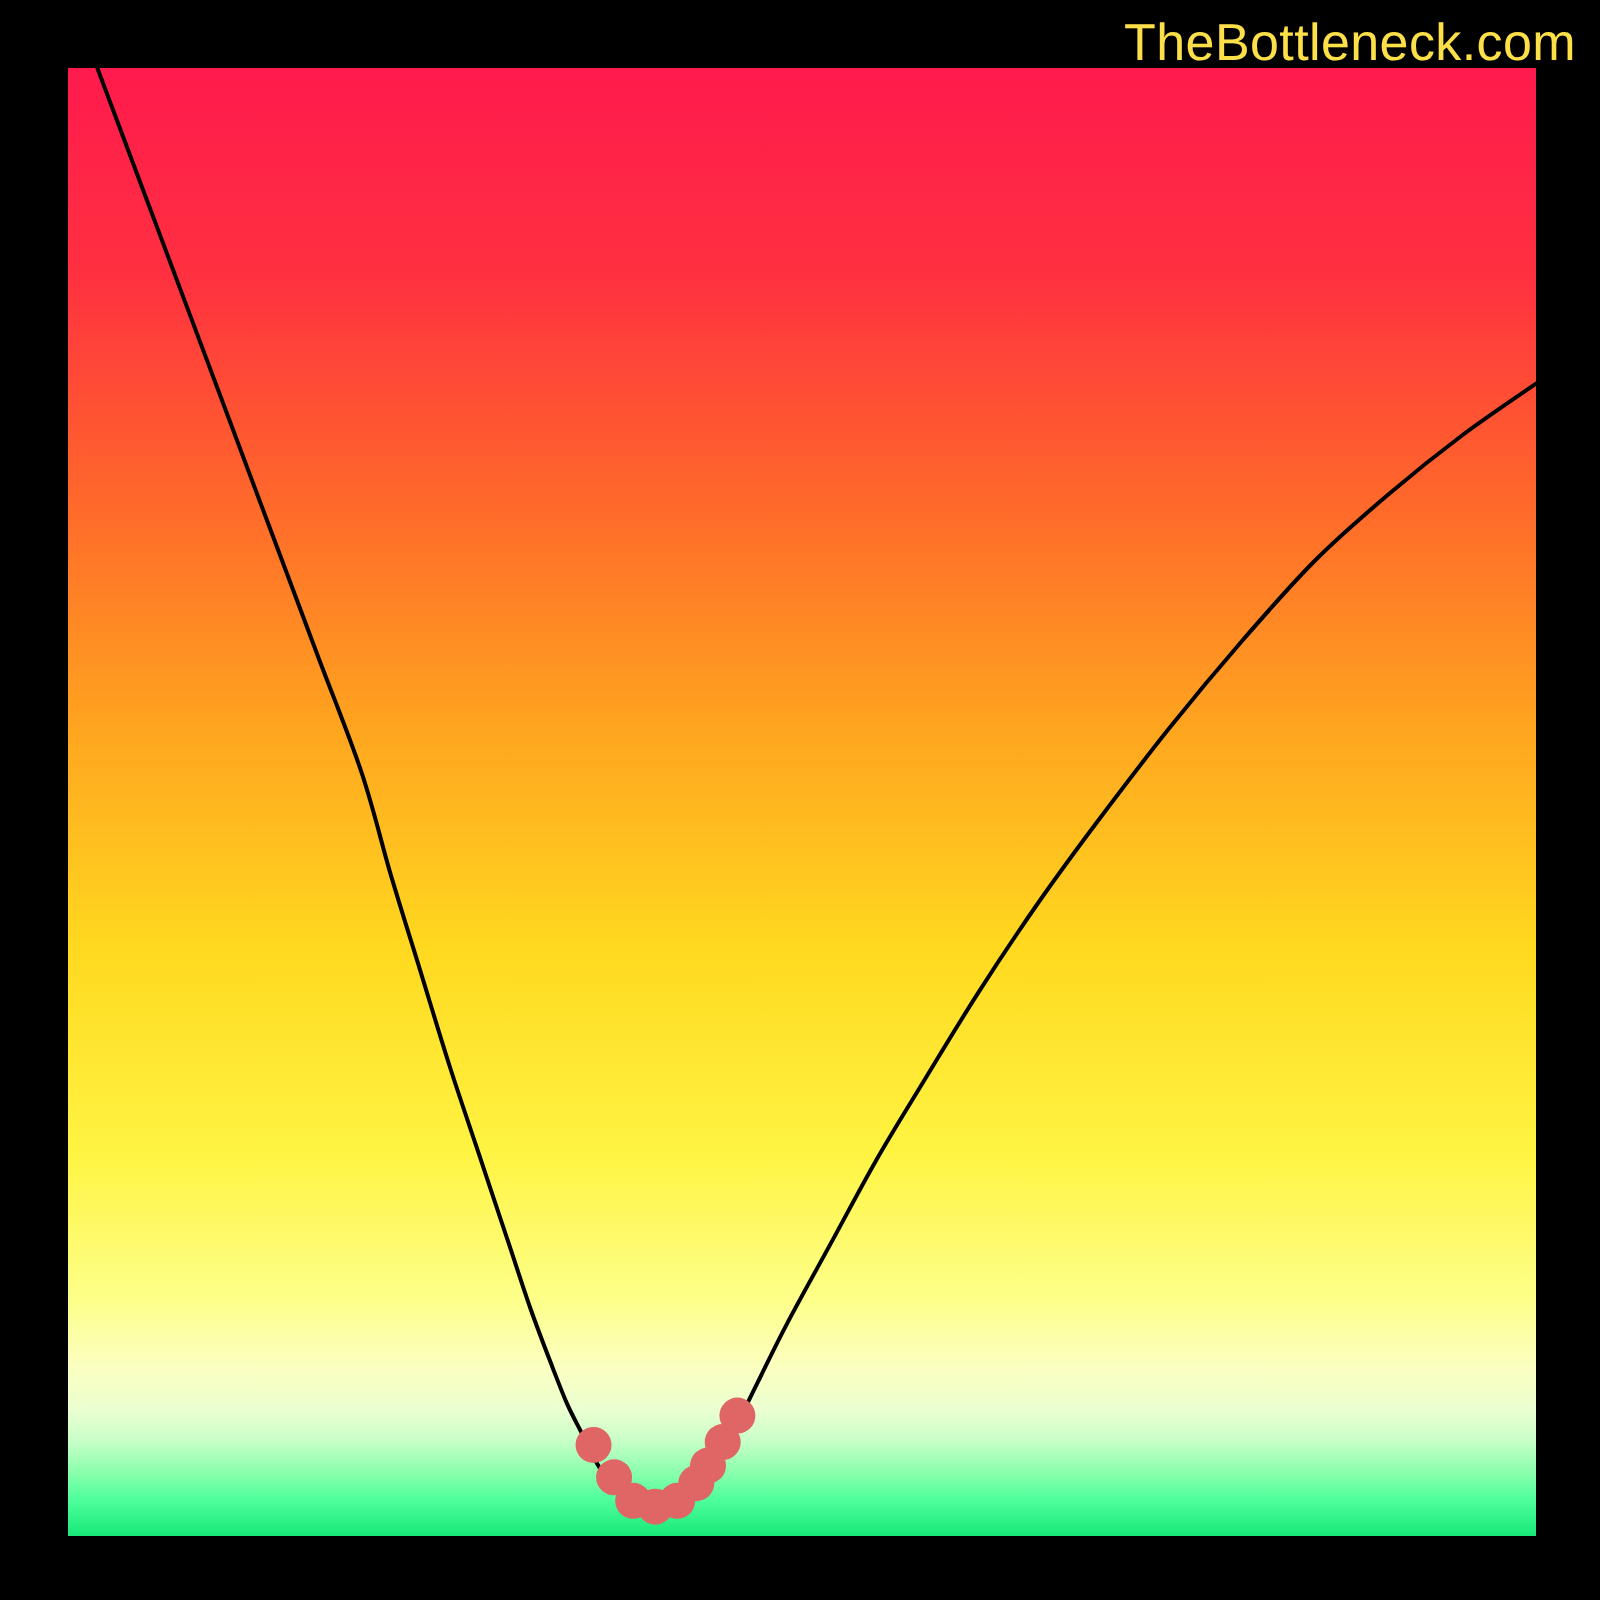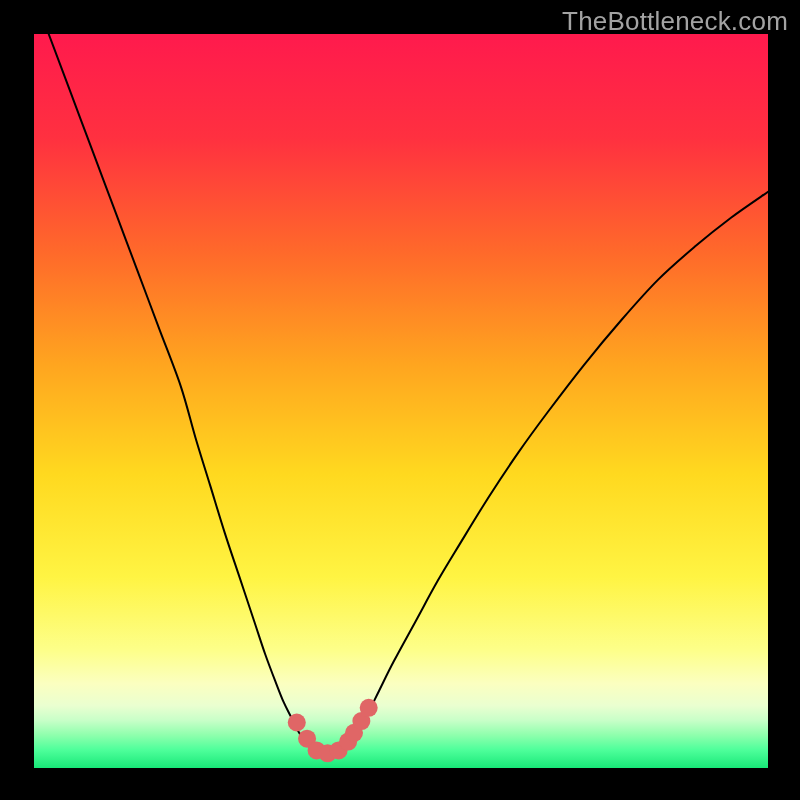--- a/index.html
+++ b/index.html
@@ -21,21 +21,21 @@
     position: absolute;
     left: 34px;
     top: 34px;
     width: 734px;
     height: 734px;
   }
   .watermark {
     position: absolute;
     top: 6px;
     right: 12px;
-    color: #a3a3a3;
+    color: #fde047;
     font-size: 26px;
     font-weight: 500;
     letter-spacing: 0.2px;
     user-select: none;
   }
 </style>
 </head>
 <body>
 
 <div class="frame">

